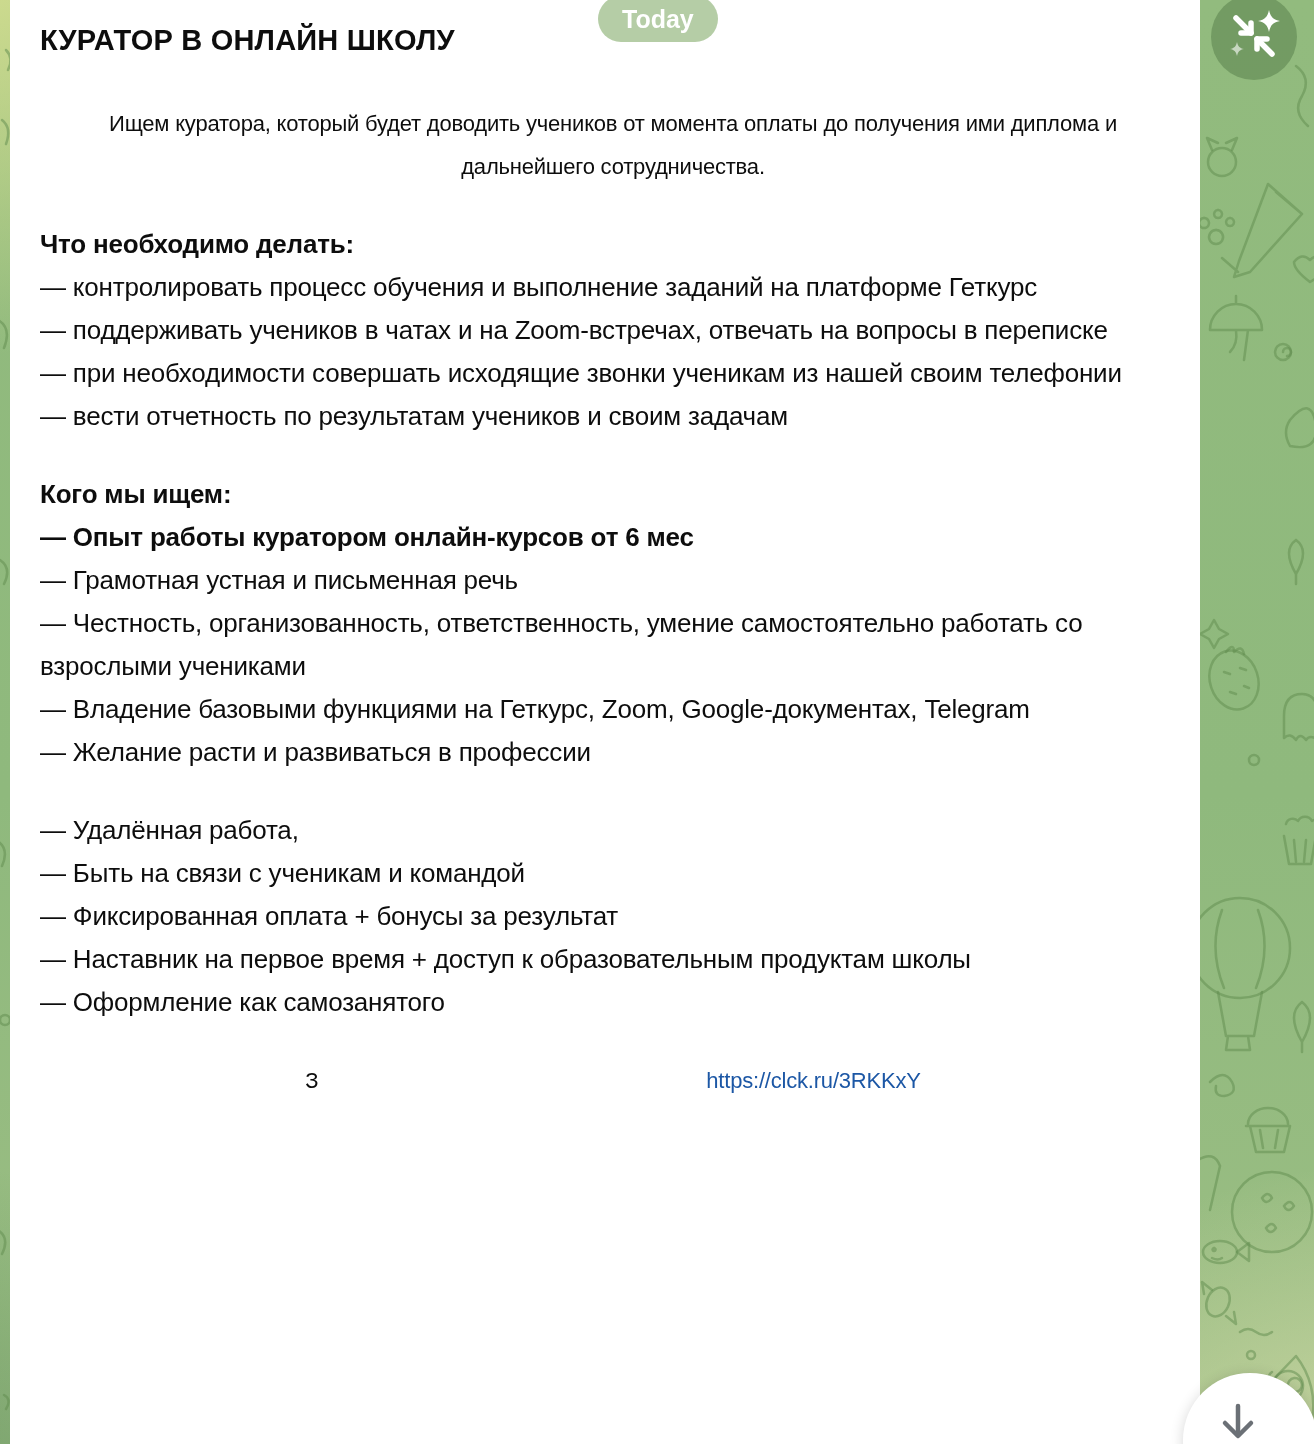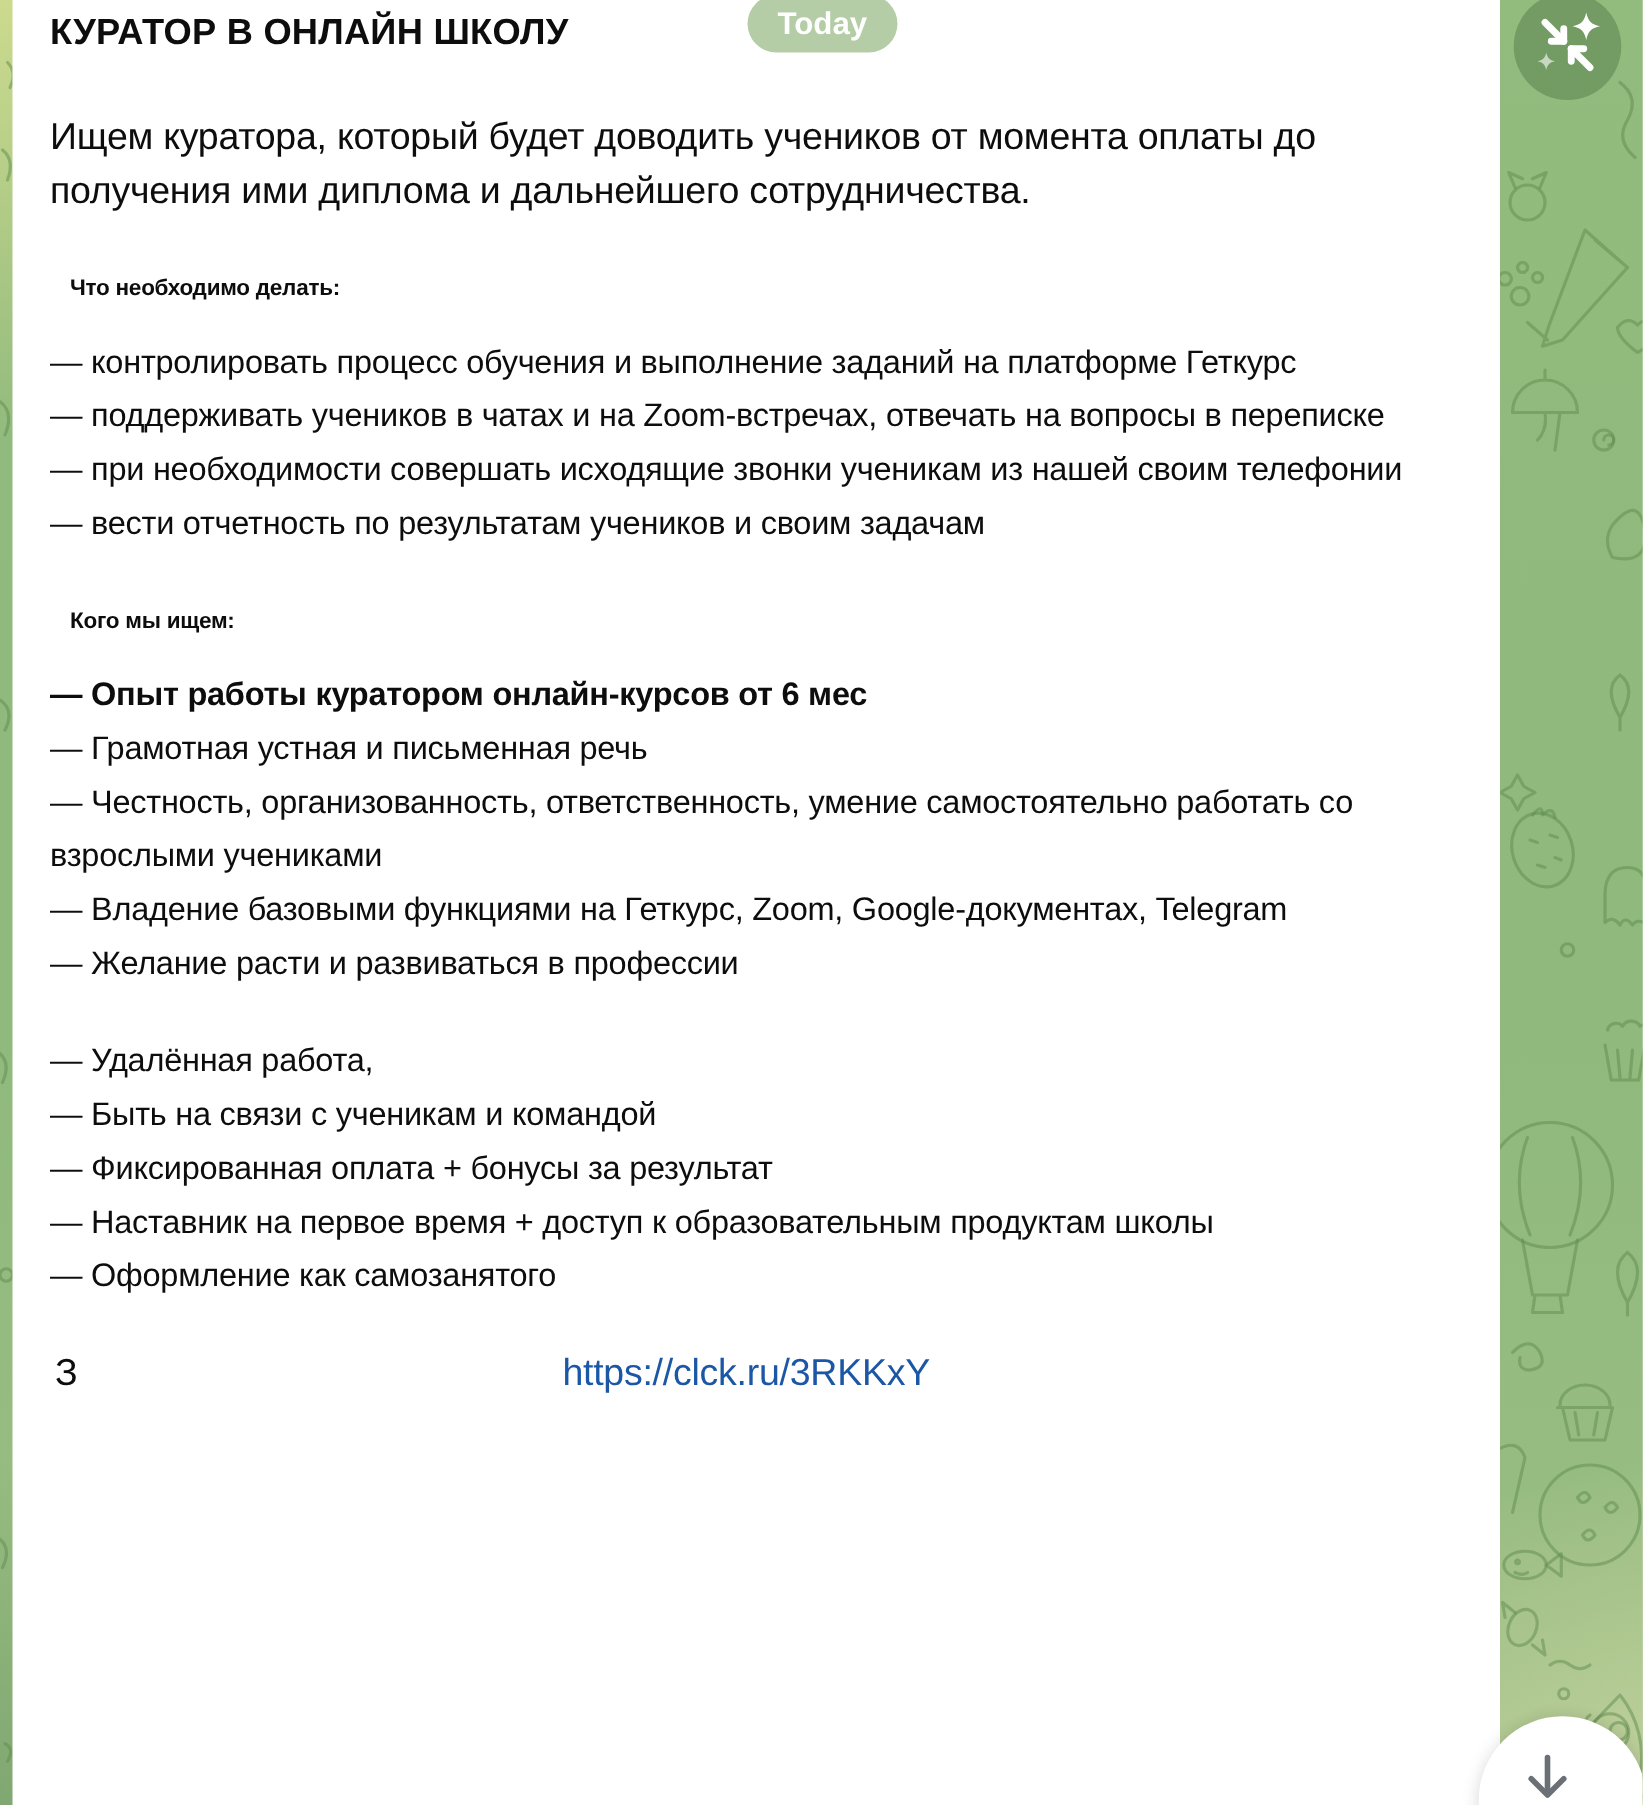--- a/index.html
+++ b/index.html
@@ -13,27 +13,27 @@
       linear-gradient(180deg,#92bb7e 0%,#8fb97d 55%,#9cbe84 100%);
   }
   .wallpaper{position:absolute; left:0; top:0; z-index:0; pointer-events:none;}
 
   .panel{
     position:absolute; left:10px; top:0; width:1190px; height:1444px;
     background:#ffffff; z-index:1; box-sizing:border-box;
     padding:0 14px 0 30px; color:#0d0d0d;
   }
   .post-title{
-    margin:0; padding-top:8px; margin-bottom:44px;
+    margin:0; padding-top:22px; margin-bottom:44px;
     font-size:29px; line-height:36px; font-weight:700; letter-spacing:.2px;
   }
-  .para{ margin:0 0 35px; font-size:30px; line-height:43px; letter-spacing:-.2px; }
+  .para{ margin:0 0 35px; font-size:22px; line-height:43px; letter-spacing:-.2px;text-align:center; }
   .bold{ font-weight:700; }
   .section{ margin:0 0 35px; }
-  .head{ margin:16px; font-size:18px; line-height:43px; font-weight:700; letter-spacing:-.2px;}
+  .head{ margin:0; font-size:26px; line-height:43px; font-weight:700; letter-spacing:-.2px;}
   .item{ font-size:26px; line-height:43px; letter-spacing:-.2px; }
   .footer-line{ margin:4px; white-space:nowrap; }
   .footer-link{ color:#1c57a5; text-decoration:none; margin-left:388px; }
 
   .date-pill{
     position:absolute; left:598px; top:-4px; z-index:2;
     height:46px; line-height:46px; padding:0 24px; border-radius:23px;
     background:#b5cda6; color:#ffffff; font-size:25px; font-weight:700;
     border:none; cursor:pointer;
   }

